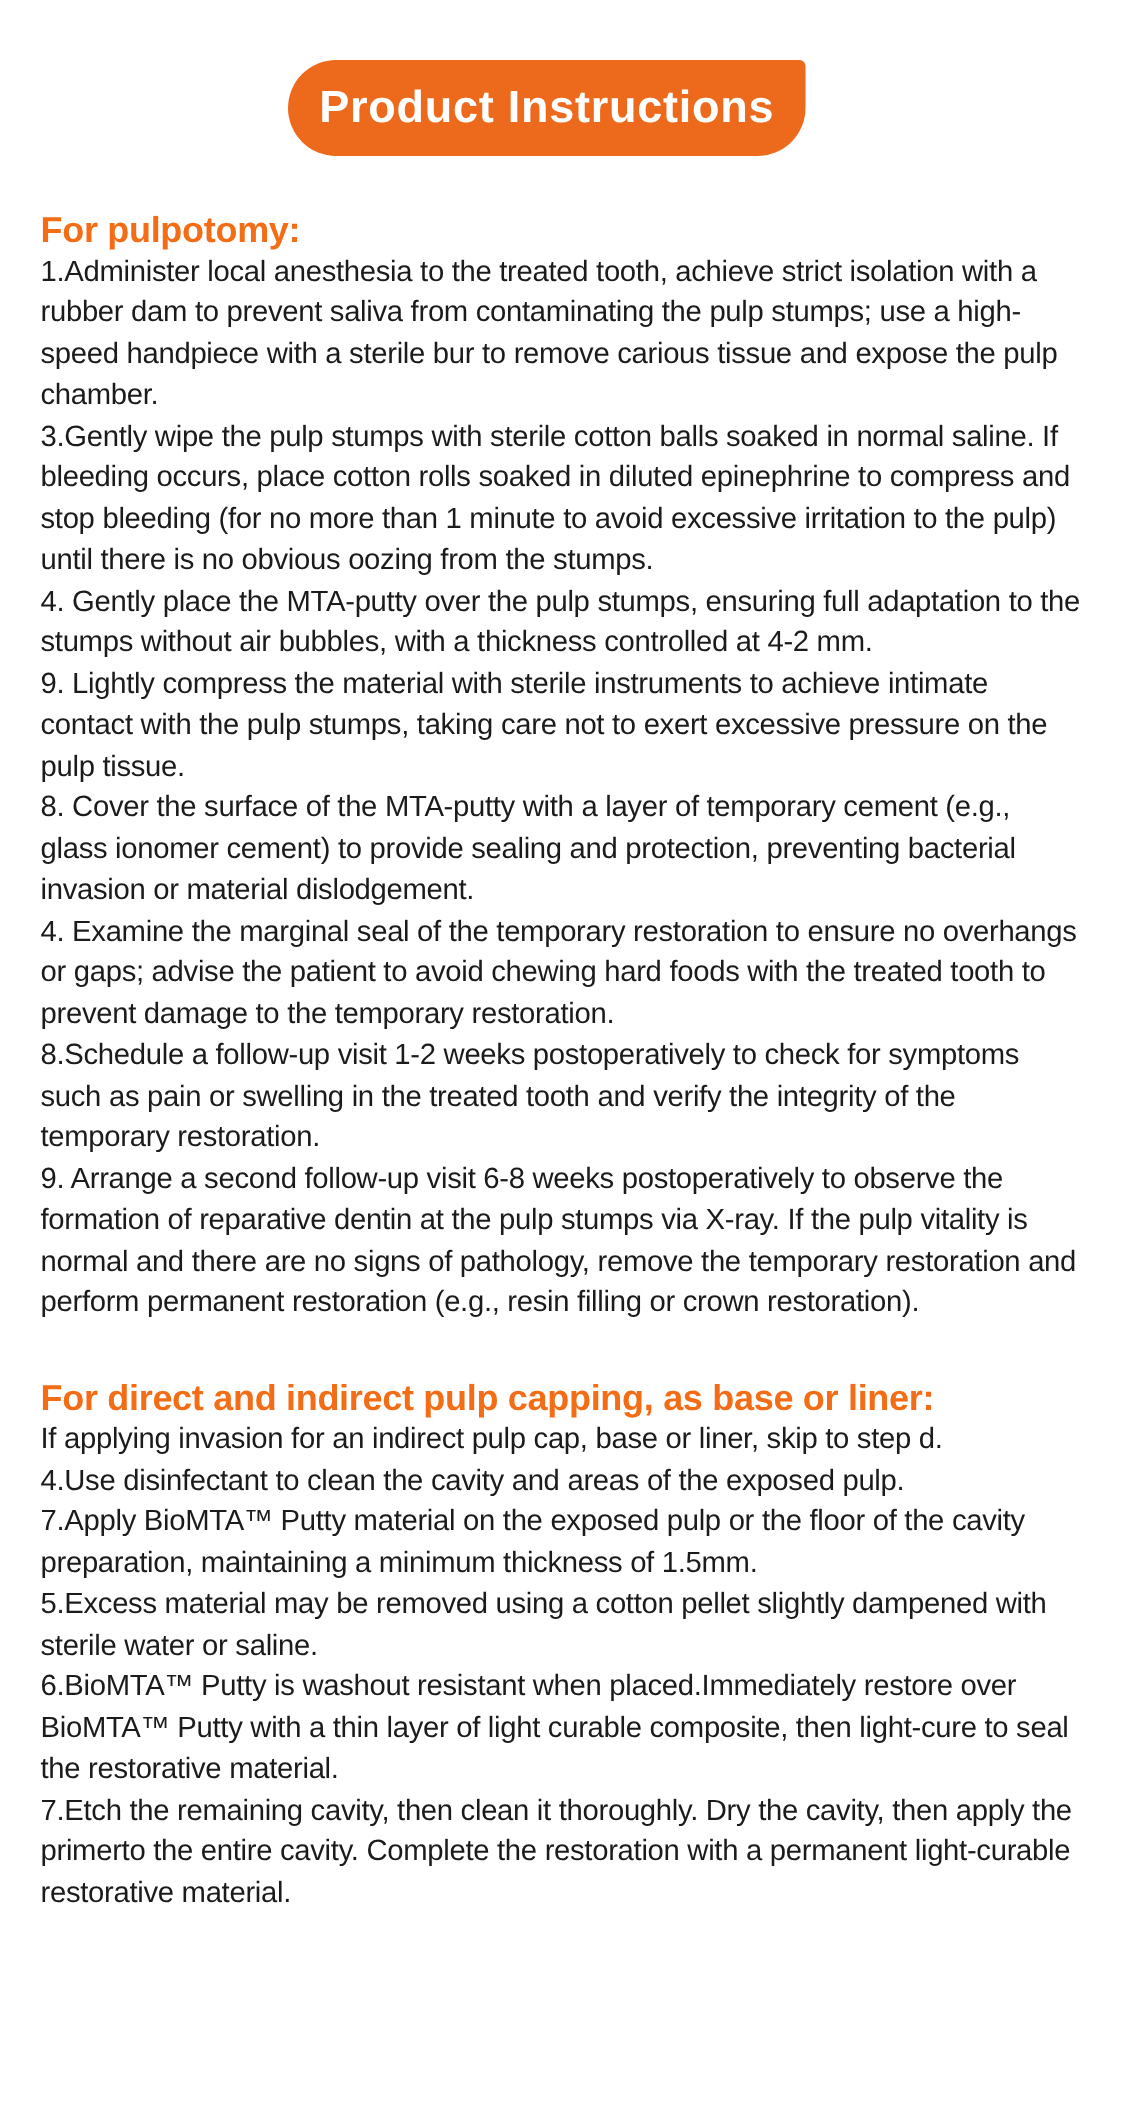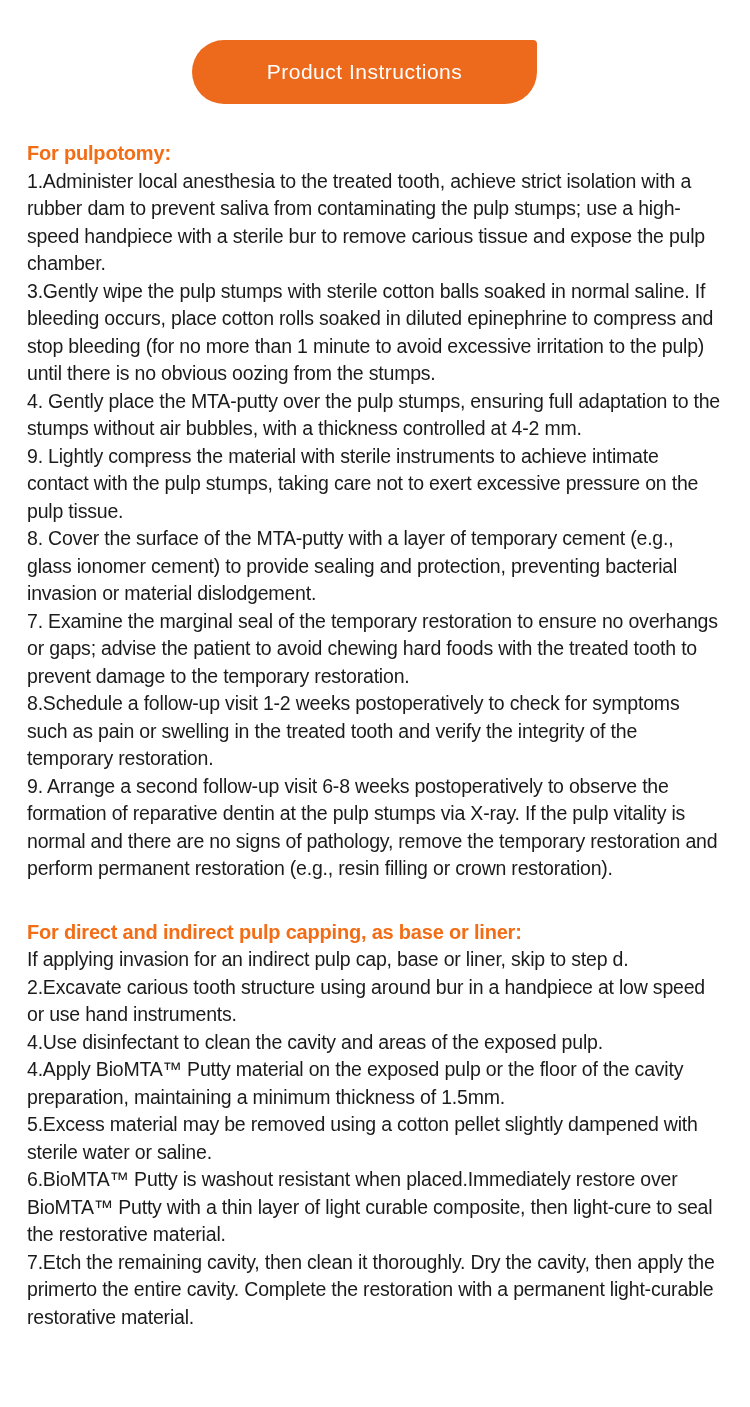--- a/index.html
+++ b/index.html
@@ -17,35 +17,35 @@
     width: 345px;
     height: 64px;
     background: #ED6A1C;
     border-radius: 32px 4px 32px 32px; 
     display: flex;
     align-items: center;
     justify-content: center;
   }
   .title-badge .title-label {
     color: #ffffff;
-    font-size: 21px;
-    font-weight: 400;
+    font-size: 30px;
+    font-weight: 700;
     letter-spacing: 0.5px;
   }
   .content {
     padding: 36px 27px 0 27px;
     color: #1b1b1b;
     font-size: 19.5px;
     line-height: 27.5px;
     letter-spacing: -0.2px;
     text-align: left;
   }
   .section-heading {
     color: #F26D15;
-    font-size: 20px;
+    font-size: 24px;
     font-weight: 700;
     line-height: 27.5px;
   }
   .section + .section { margin-top: 36px; }
   .content p { margin: 0; }
 </style>
 </head>
 <body>
 
 <div class="page">
@@ -56,31 +56,30 @@
 
   <div class="content">
 
     <div class="section">
       <p class="section-heading">For pulpotomy:</p>
       <p>1.Administer local anesthesia to the treated tooth, achieve strict isolation with a rubber dam to prevent saliva from contaminating the pulp stumps; use a high-speed handpiece with a sterile bur to remove carious tissue and expose the pulp chamber.</p>
       <p>3.Gently wipe the pulp stumps with sterile cotton balls soaked in normal saline. If bleeding occurs, place cotton rolls soaked in diluted epinephrine to compress and stop bleeding (for no more than 1 minute to avoid excessive irritation to the pulp) until there is no obvious oozing from the stumps.</p>
       <p>4. Gently place the MTA-putty over the pulp stumps, ensuring full adaptation to the stumps without air bubbles, with a thickness controlled at 4-2 mm.</p>
       <p>9. Lightly compress the material with sterile instruments to achieve intimate contact with the pulp stumps, taking care not to exert excessive pressure on the pulp tissue.</p>
       <p>8. Cover the surface of the MTA-putty with a layer of temporary cement (e.g., glass ionomer cement) to provide sealing and protection, preventing bacterial invasion or material dislodgement.</p>
-      <p>7. Examine the marginal seal of the temporary restoration to ensure no overhangs or gaps; advise the patient to avoid chewing hard foods with the treated tooth to prevent damage to the temporary restoration.</p>
+      <p>4. Examine the marginal seal of the temporary restoration to ensure no overhangs or gaps; advise the patient to avoid chewing hard foods with the treated tooth to prevent damage to the temporary restoration.</p>
       <p>8.Schedule a follow-up visit 1-2 weeks postoperatively to check for symptoms such as pain or swelling in the treated tooth and verify the integrity of the temporary restoration.</p>
       <p>9. Arrange a second follow-up visit 6-8 weeks postoperatively to observe the formation of reparative dentin at the pulp stumps via X-ray. If the pulp vitality is normal and there are no signs of pathology, remove the temporary restoration and perform permanent restoration (e.g., resin filling or crown restoration).</p>
     </div>
 
     <div class="section">
       <p class="section-heading">For direct and indirect pulp capping, as base or liner:</p>
       <p>If applying invasion for an indirect pulp cap, base or liner, skip to step d.</p>
-      <p>2.Excavate carious tooth structure using around bur in a handpiece at low speed or use hand instruments.</p>
       <p>4.Use disinfectant to clean the cavity and areas of the exposed pulp.</p>
-      <p>4.Apply BioMTA™ Putty material on the exposed pulp or the floor of the cavity preparation, maintaining a minimum thickness of 1.5mm.</p>
+      <p>7.Apply BioMTA™ Putty material on the exposed pulp or the floor of the cavity preparation, maintaining a minimum thickness of 1.5mm.</p>
       <p>5.Excess material may be removed using a cotton pellet slightly dampened with sterile water or saline.</p>
       <p>6.BioMTA™ Putty is washout resistant when placed.Immediately restore over BioMTA™ Putty with a thin layer of light curable composite, then light-cure to seal the restorative material.</p>
       <p>7.Etch the remaining cavity, then clean it thoroughly. Dry the cavity, then apply the primerto the entire cavity. Complete the restoration with a permanent light-curable restorative material.</p>
 
     </div>
 
   </div>
 </div>
 
 </body></html>

